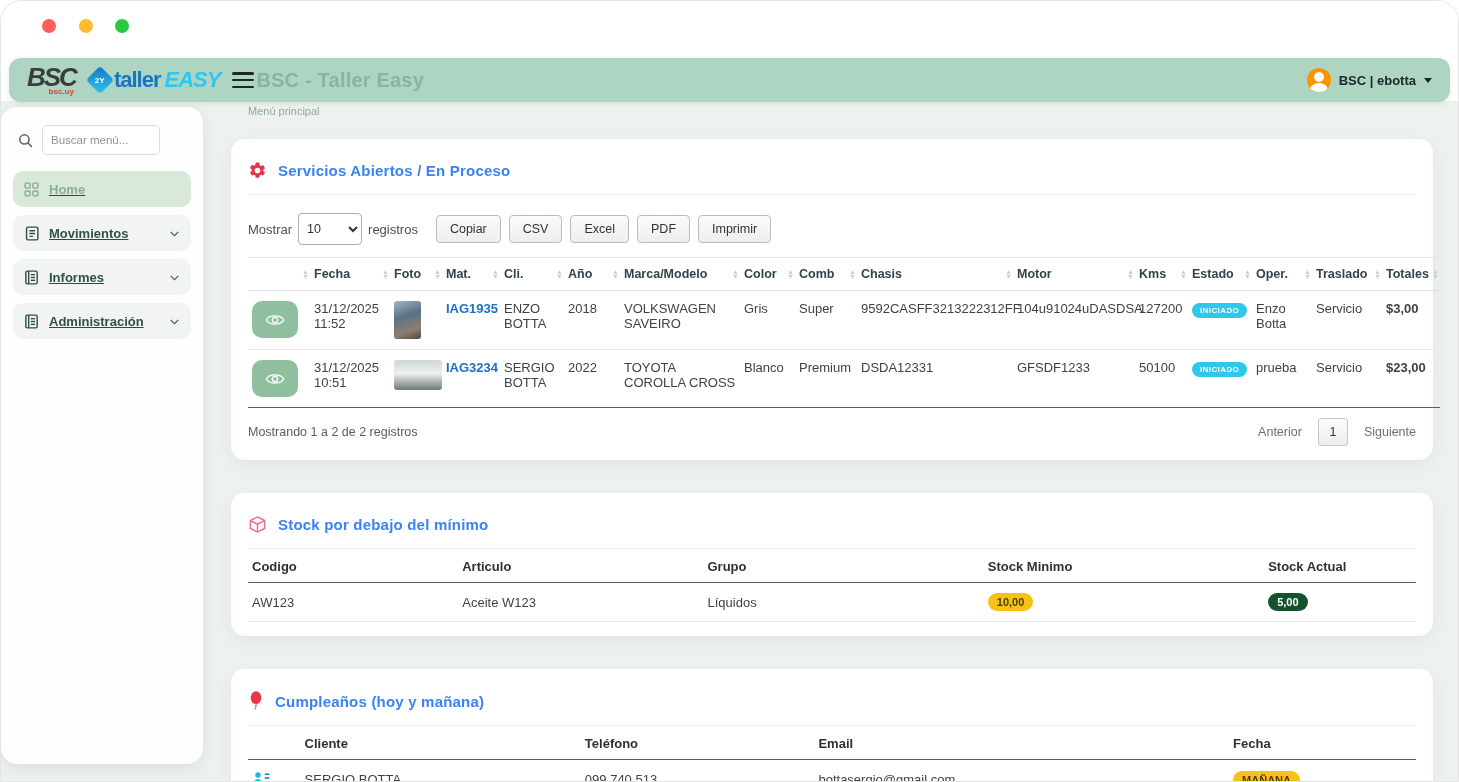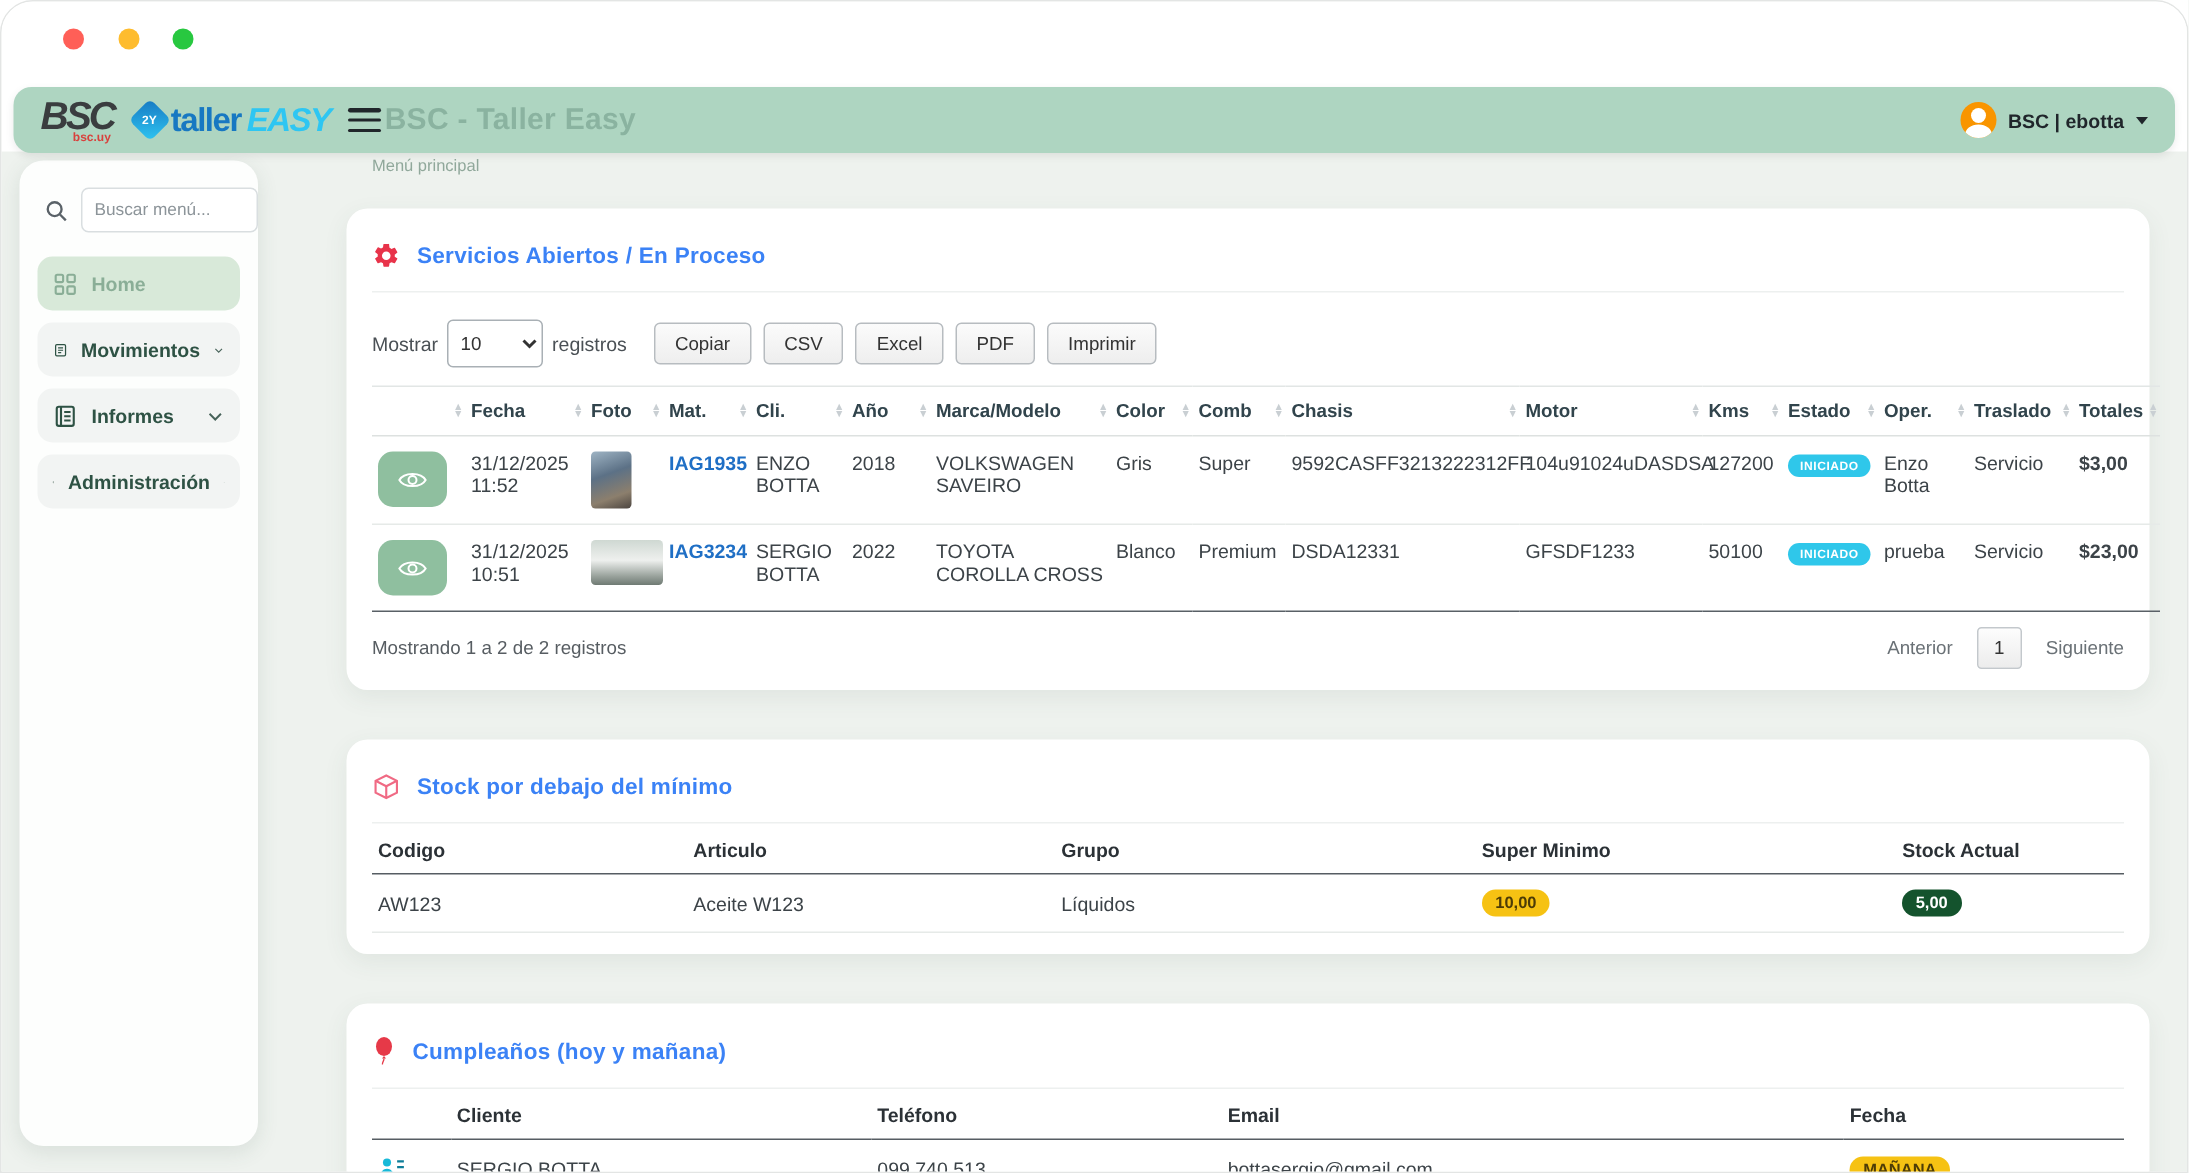--- a/index.html
+++ b/index.html
@@ -44,34 +44,34 @@
   .appbar-right { margin-left:auto; display:flex; align-items:center; gap:8px; cursor:pointer; }
   .avatar { width:24px; height:24px; border-radius:50%; background:#f99500; position:relative; overflow:hidden; }
   .avatar::before { content:""; position:absolute; top:4px; left:7px; width:10px; height:10px; border-radius:50%; background:#fff; }
   .avatar::after { content:""; position:absolute; top:15px; left:3px; width:18px; height:14px; border-radius:50%; background:#fff; }
   .user-label { font-size:13px; font-weight:700; color:#20262b; }
   .caret { width:0; height:0; border-left:4px solid transparent; border-right:4px solid transparent; border-top:5px solid #20262b; }
   
   .content { position:absolute; top:57px; left:0; right:0; bottom:0; background:#eef2ee; }
   .content::before { content:""; position:absolute; top:0; left:0; right:0; height:43px; background:#fff; }
   .sidebar {
-    position:absolute; top:49px; left:12px; width:159px; bottom:17px;
+    position:absolute; top:49px; left:0; width:202px; bottom:17px;
     background:#fdfefd; border-radius:16px; box-shadow:0 4px 14px rgba(60,90,75,.12);
     padding:18px 12px; z-index:10;
   }
   .search-row { display:flex; align-items:center; gap:8px; margin:0 2px 16px 4px; }
   .search-row svg { flex:none; }
   .search-input {
     width:118px; height:30px; border:1px solid #d9dee0; border-radius:5px;
     font-size:11.5px; padding:0 8px; color:#555; background:#fff; outline:none;
   }
   .search-input::placeholder { color:#8c9499; }
   .nav-item {
     display:flex; align-items:center; gap:9px; height:36px; padding:0 10px;
-    border-radius:10px; margin-bottom:8px; background:#f2f4f3; cursor:pointer;
+    border-radius:10px; margin-bottom:8px; background:#f2f4f3; cursor:pointer;text-decoration:underline;
   }
   .nav-item.active { background:#d8e9d9; }
   .nav-item .lbl { font-size:13px; font-weight:700; color:#2e5244; }
   .nav-item.active .lbl { color:#8aae97; }
   .nav-item .chev { margin-left:auto; }
   .main { position:absolute; top:43px; left:230px; width:1202px; bottom:0; }
   .menu-principal { font-size:11px; color:#90a89b; margin:4px 0 22px 17px; }
   
   .panel {
     background:#fff; border-radius:14px; box-shadow:0 5px 16px rgba(70,95,82,.08);
@@ -437,21 +437,21 @@
               <col style="width:21%">
               <col style="width:24%">
               <col style="width:24%">
               <col style="width:13%">
             </colgroup>
           <thead>
             <tr>
               <th>Codigo</th>
               <th>Articulo</th>
               <th>Grupo</th>
-              <th>Super Minimo</th>
+              <th>Stock Minimo</th>
               <th>Stock Actual</th>
             </tr>
           </thead>
           <tbody>
             <tr>
               <td>AW123</td>
               <td>Aceite W123</td>
               <td>Líquidos</td>
               <td><span class="badge badge-yellow">10,00</span></td>
               <td><span class="badge badge-red">5,00</span></td>

